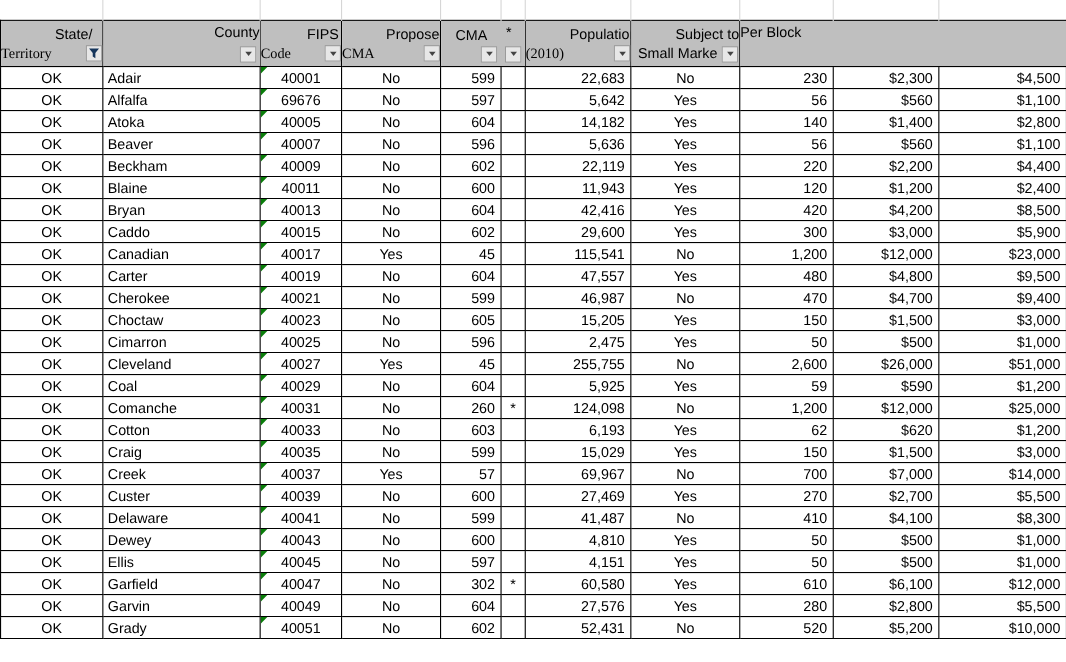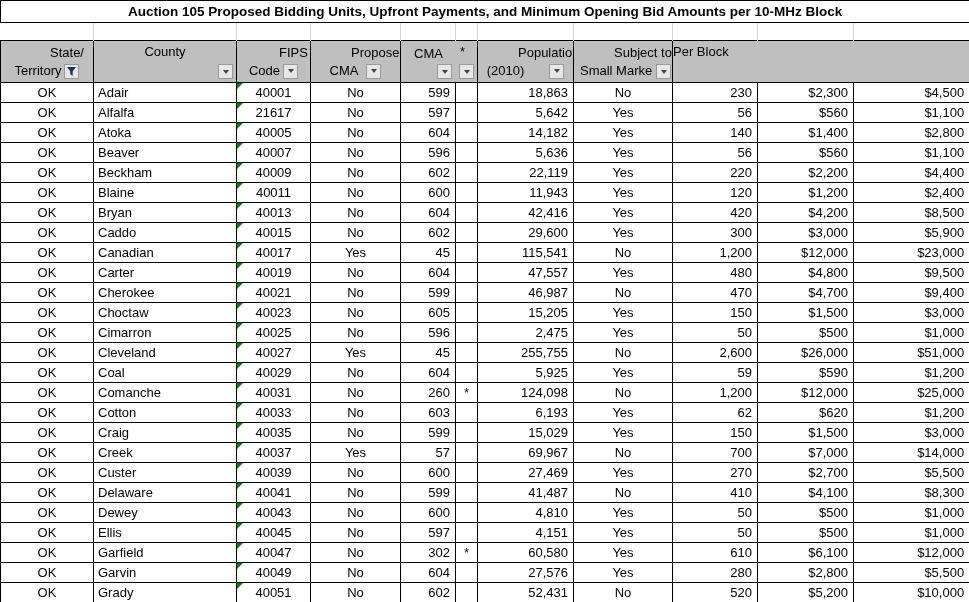--- a/index.html
+++ b/index.html
@@ -16,22 +16,22 @@
   
   .spacer-row td { height:18px; border-right:1px solid #d6d6d6; background:#fff; }
   .spacer-row td:last-child { border-right:none; }
 
   
   .header-row th {
     background:#bfbfbf; border:1px solid #000; height:42px;
     position:relative; vertical-align:top; padding:3px 0 0 0;
   }
   .hline { text-align:center; line-height:18px;padding-left:40px; }
-  .flexline { display:flex; align-items:center; justify-content:center; gap:3px; line-height:18px; }
-  .h-county { vertical-align:middle; text-align:center; }
+  .flexline { display:flex; align-items:center; justify-content:space-between; gap:3px; line-height:18px;font-family:Liberation Serif, serif; }
+  .h-county { vertical-align:middle; text-align:right; }
   .h-perblock { vertical-align:bottom; text-align:left; padding-bottom:4px; }
 
   
   .dd-btn {
     width:15px; height:15px; background:#e7e7e7; border:1px solid #9a9a9a;
     display:inline-flex; align-items:center; justify-content:center; flex:0 0 auto;
   }
   .dd-arrow { width:0; height:0; border-left:3px solid transparent;
     border-right:3px solid transparent; border-top:4px solid #444; }
   .abs-br { position:absolute; right:3px; bottom:3px; }
@@ -59,23 +59,20 @@
     <col style="width:90px">
       <col style="width:55px">
       <col style="width:22px">
     <col style="width:96px">
       <col style="width:99px">
       <col style="width:85px">
     <col style="width:96px">
       <col style="width:116px">
   </colgroup>
   <thead>
-    <tr class="title-row">
-      <td colspan="11">Auction 105 Proposed Bidding Units, Upfront Payments, and Minimum Opening Bid Amounts per 10-MHz Block</td>
-    </tr>
     <tr class="spacer-row">
       <td></td>
         <td></td>
       <td></td>
         <td></td>
       <td></td>
         <td></td>
       <td></td>
         <td></td>
       <td></td>
@@ -150,31 +147,31 @@
     </tr>
   </thead>
   <tbody>
   <tr class="data-row">
     <td class="a-c">OK</td>
     <td class="a-l">Adair</td>
     <td class="c-fips"><span class="tri"></span><span>40001</span></td>
     <td class="a-c">No</td>
     <td class="a-r">599</td>
     <td class="a-c"></td>
-    <td class="a-r">18,863</td>
+    <td class="a-r">22,683</td>
     <td class="a-c">No</td>
     <td class="a-r">230</td>
     <td class="a-r">$2,300</td>
     <td class="a-r">$4,500</td>
   </tr>
 
   <tr class="data-row">
     <td class="a-c">OK</td>
     <td class="a-l">Alfalfa</td>
-    <td class="c-fips"><span class="tri"></span><span>21617</span></td>
+    <td class="c-fips"><span class="tri"></span><span>69676</span></td>
     <td class="a-c">No</td>
     <td class="a-r">597</td>
     <td class="a-c"></td>
     <td class="a-r">5,642</td>
     <td class="a-c">Yes</td>
     <td class="a-r">56</td>
     <td class="a-r">$560</td>
     <td class="a-r">$1,100</td>
   </tr>
 

